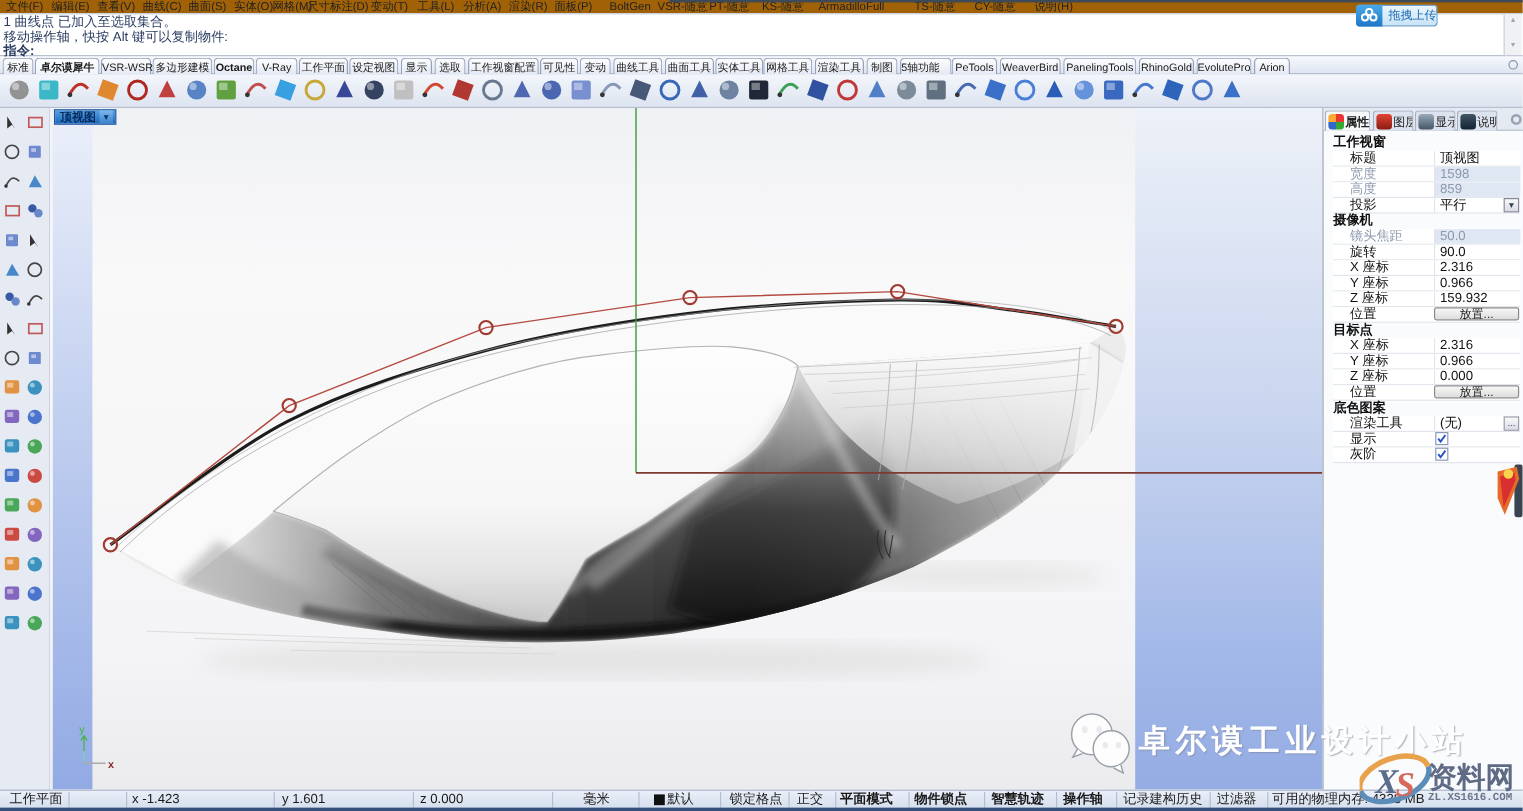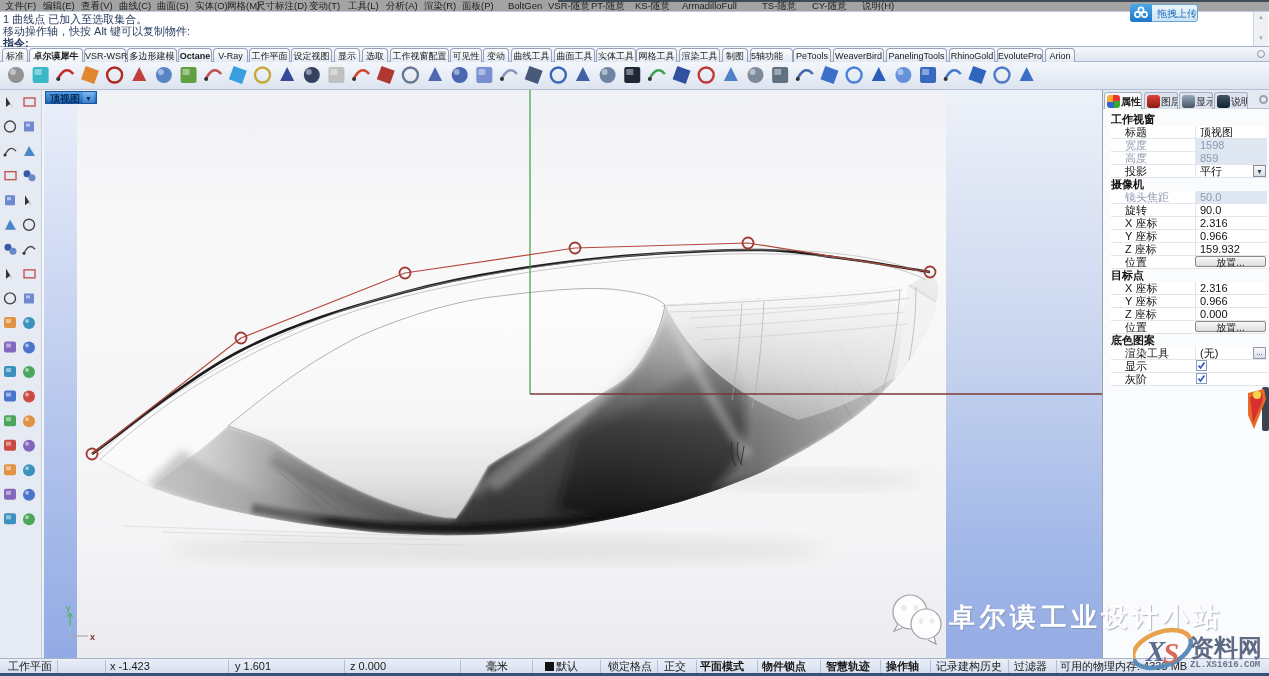--- a/index.html
+++ b/index.html
@@ -1,18 +1,18 @@
 <!DOCTYPE html>
 <html><head><meta charset="utf-8">
 <style>
 *{margin:0;padding:0;box-sizing:border-box}
 html,body{width:1269px;height:676px;overflow:hidden;font-family:"Liberation Sans",sans-serif}
 #app{position:relative;width:1269px;height:676px;background:#eef1f8}
 .abs{position:absolute}
-#menubar{left:0;top:0;width:1269px;height:11px;background:#a3a3a3;font-size:9.5px;color:#222;white-space:nowrap;line-height:10px}
+#menubar{left:0;top:0;width:1269px;height:11px;background:#a16207;font-size:9.5px;color:#222;white-space:nowrap;line-height:10px}
 #menubar span{position:absolute;top:1px}
 #topdark{left:558px;top:0;width:711px;height:2px;background:#3e4a58;z-index:9}
 #cmdarea{left:0;top:11px;width:1269px;height:36px;background:#fff;border-top:1px solid #c3cbdd;border-bottom:1px solid #a8b2c6;font-size:11px;color:#2a3c60;line-height:12px;padding:1px 0 0 3px}
 #cmdscroll{left:1253px;top:12px;width:15px;height:34px;background:#f0f1f5;border-left:1px solid #cdd2dc;color:#9aa;font-size:6px;text-align:center;line-height:7px;padding-top:2px}
 #tabrow{left:0;top:47px;width:1269px;height:15px;background:linear-gradient(#f6f8fc,#dfe5f1);border-bottom:1px solid #aab4c8;font-size:9px}
 .tab{position:absolute;top:1px;height:14px;line-height:14px;padding:0 4px;color:#1a1a1a;background:linear-gradient(#fdfdfe,#e3e9f3);border:1px solid #96a2bb;border-bottom:none;border-radius:4px 4px 0 0;white-space:nowrap}
 .tab.sel{font-weight:bold;background:linear-gradient(#ffffff,#eef2f8)}
 #toolbar{left:0;top:62px;width:1269px;height:28px;background:linear-gradient(#f3f6fb,#dde4f0);border-bottom:1px solid #b6c0d2}
 #lefttb{left:0;top:90px;width:42px;height:568px;background:#e6eaf3;border-right:1px solid #c8cede}
 #viewport{left:42px;top:90px;width:1060px;height:568px;background:#fff}

